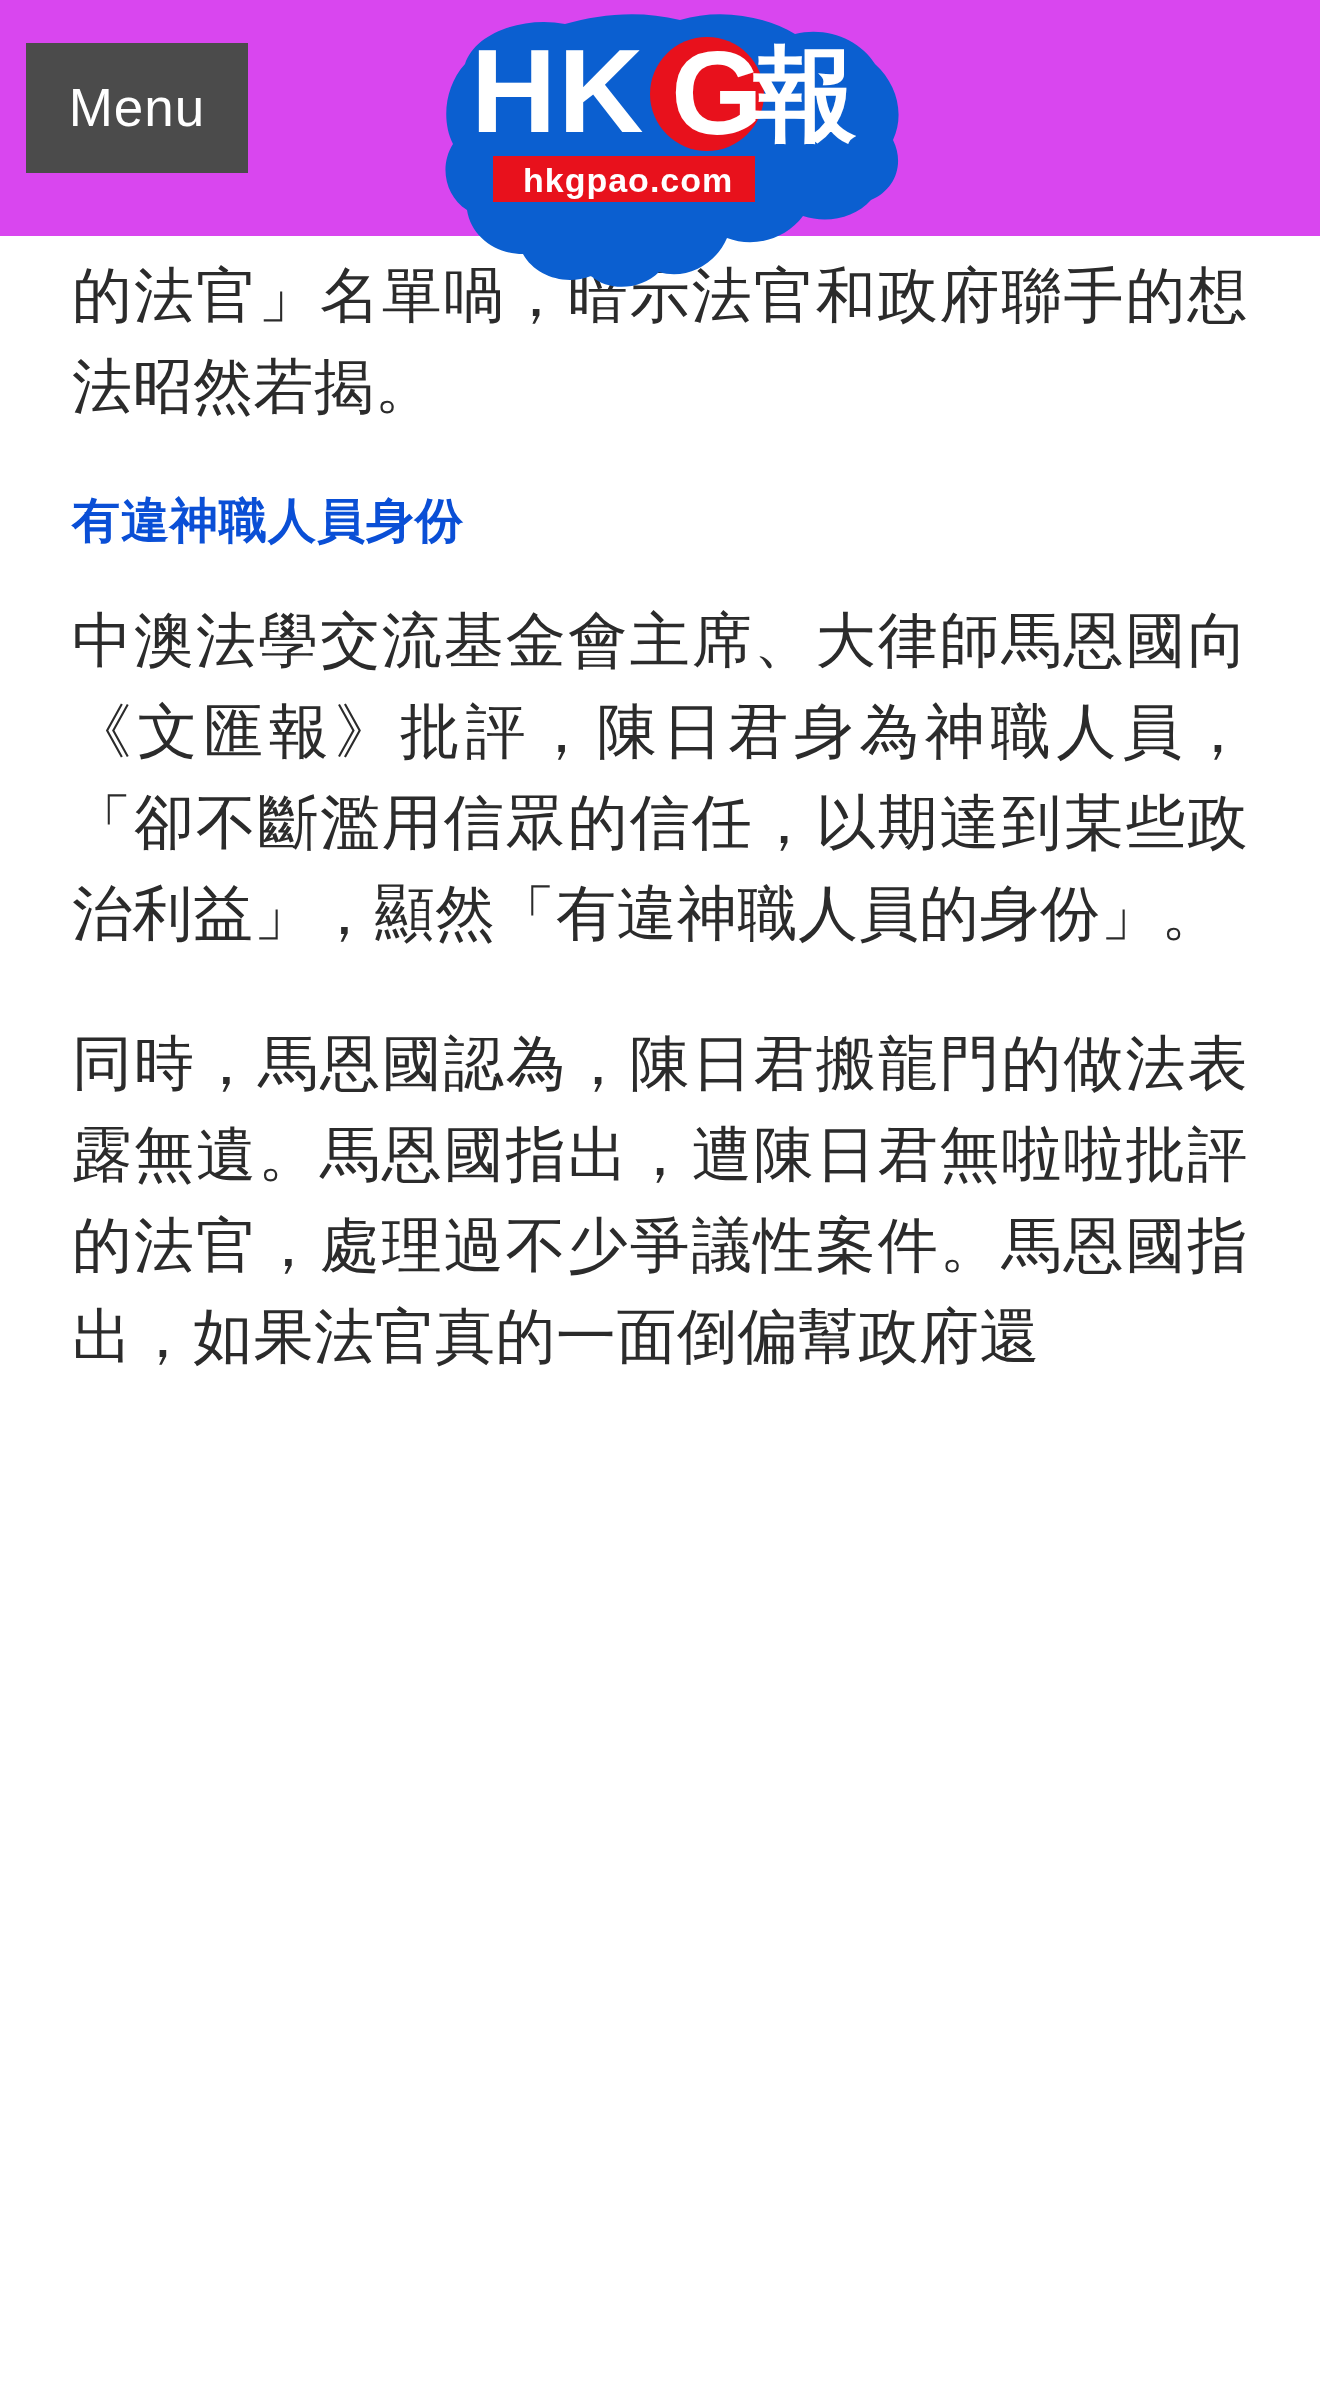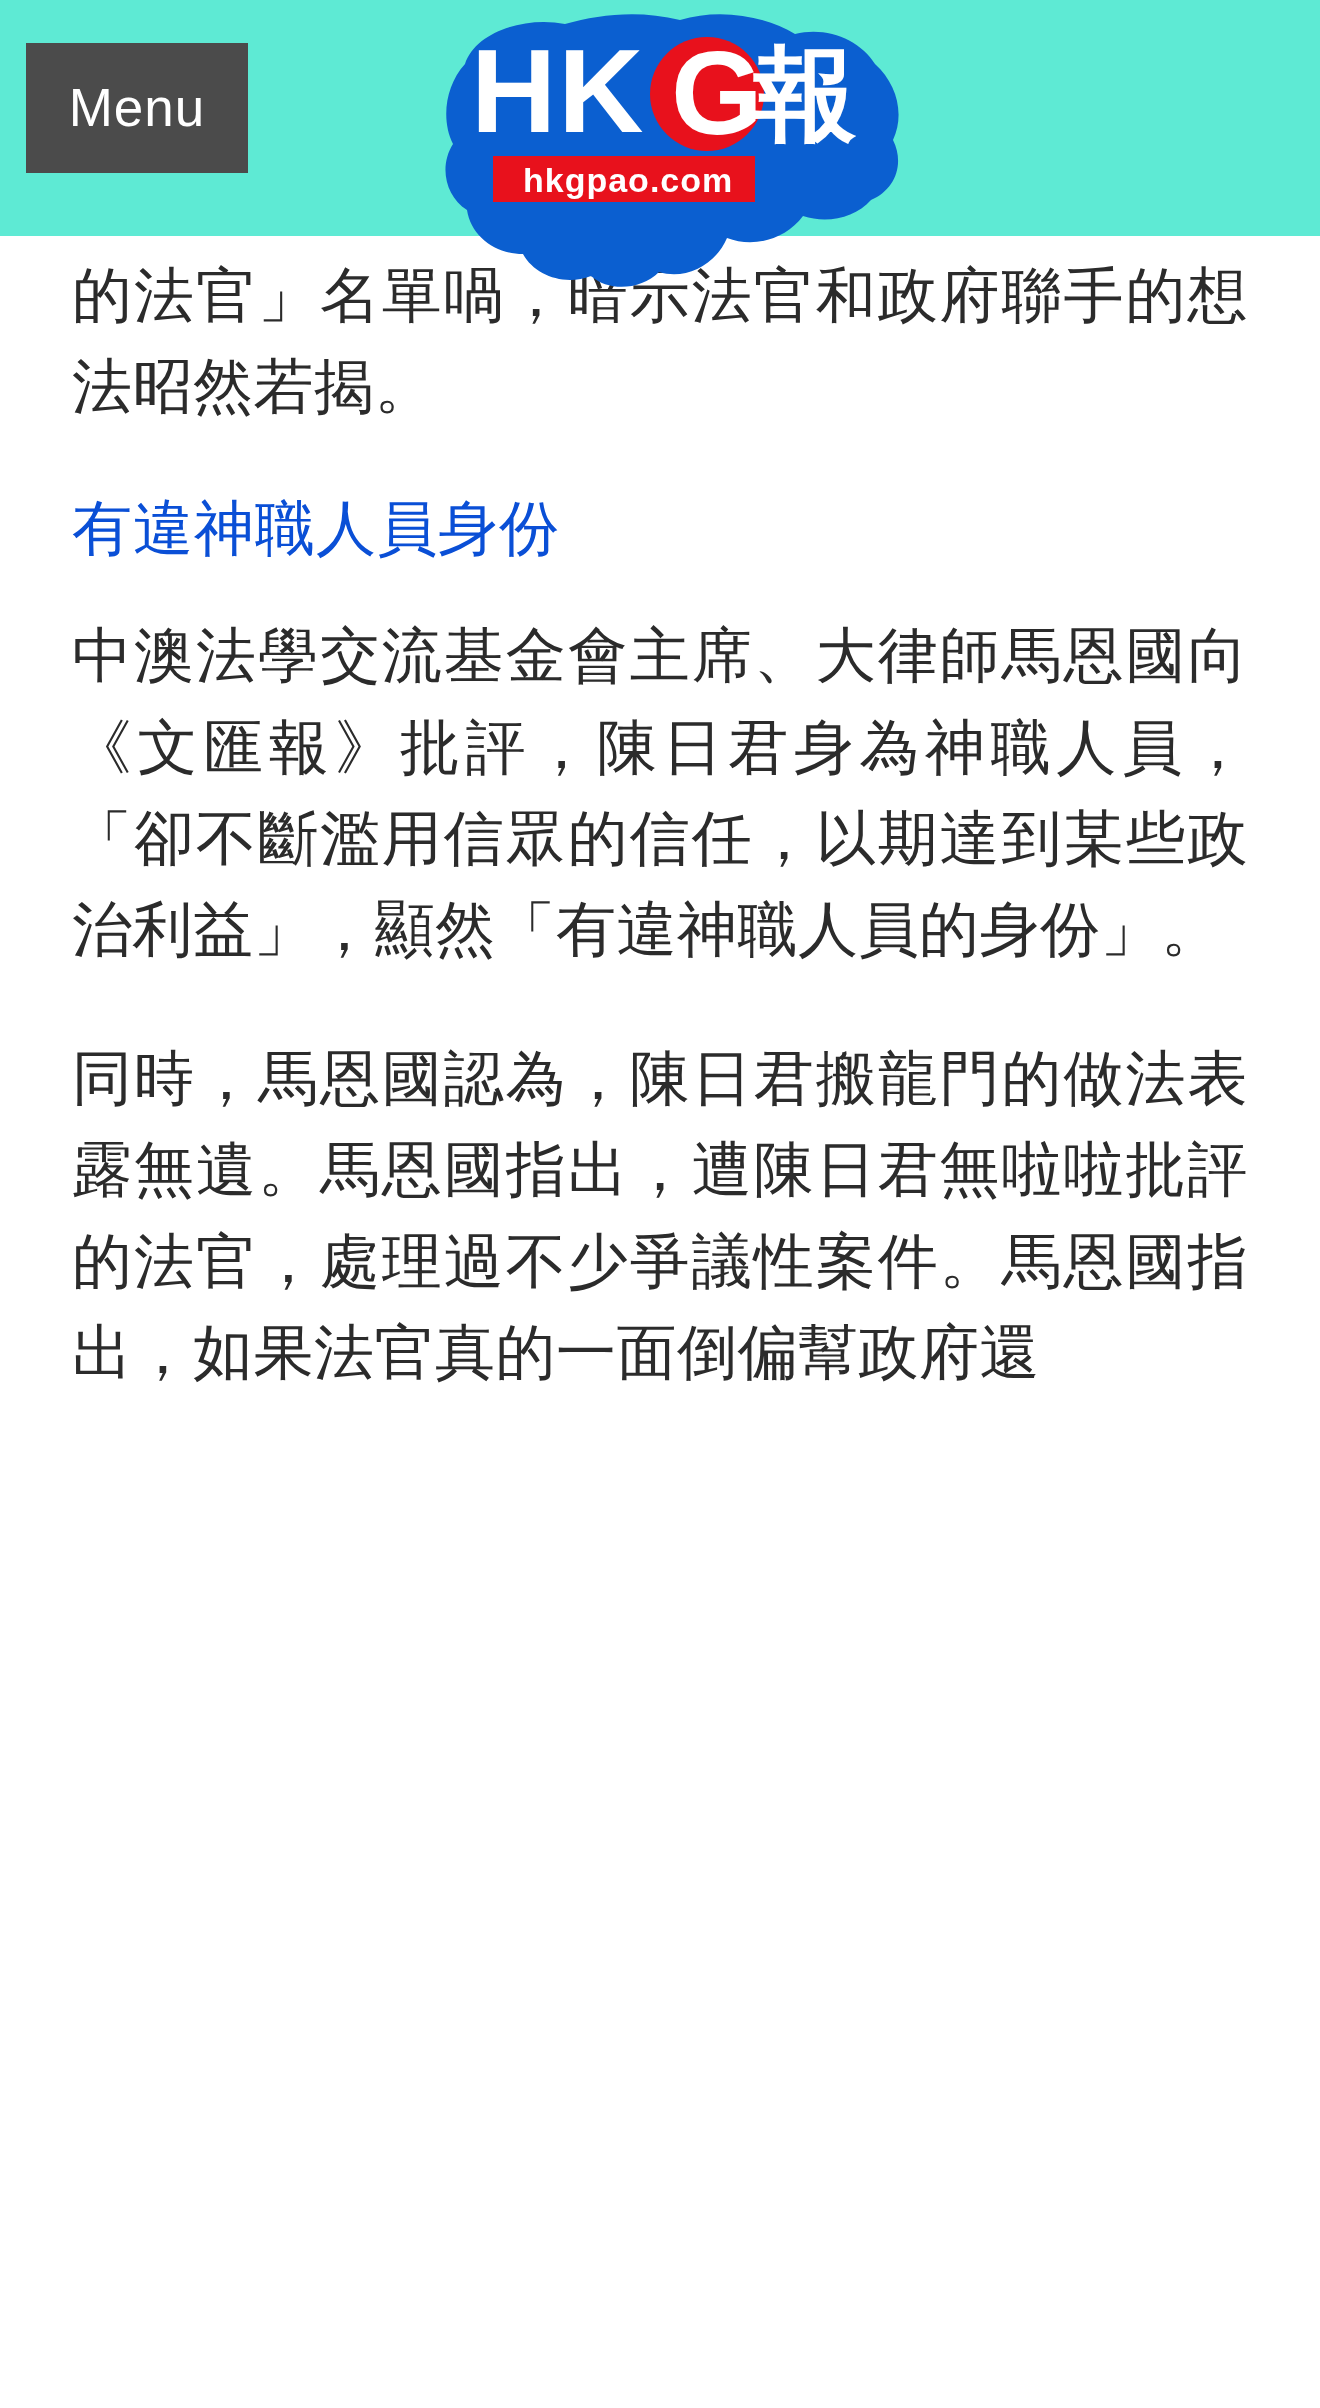--- a/index.html
+++ b/index.html
@@ -11,21 +11,21 @@
     width: 1320px;
     height: 2408px;
     font-family: "Liberation Sans", sans-serif;
     overflow: hidden;
   }
 
   
   .site-header {
     position: relative;
     height: 236px;
-    background: #5eead4;
+    background: #d946ef;
     box-sizing: border-box;
   }
   .menu-button {
     position: absolute;
     left: 26px;
     top: 43px;
     width: 222px;
     height: 130px;
     background: #4b4b4b;
     color: #ffffff;
@@ -62,24 +62,24 @@
     line-height: 1.52;
     color: #2b2b2b;
     letter-spacing: 0.5px;
     text-align: justify;
   }
   .article p:first-child {
     padding-top: 14px;
   }
   .article h2 {
     margin: 40px 0 42px 0;
-    font-size: 60px;
+    font-size: 48px;
     line-height: 1.3;
     color: #0a4fd6;
-    font-weight: normal;
+    font-weight: bold;
     letter-spacing: 1px;
   }
 </style>
 </head>
 <body>
 
 <div class="site-header">
 
   <div class="menu-button">Menu</div>
 

